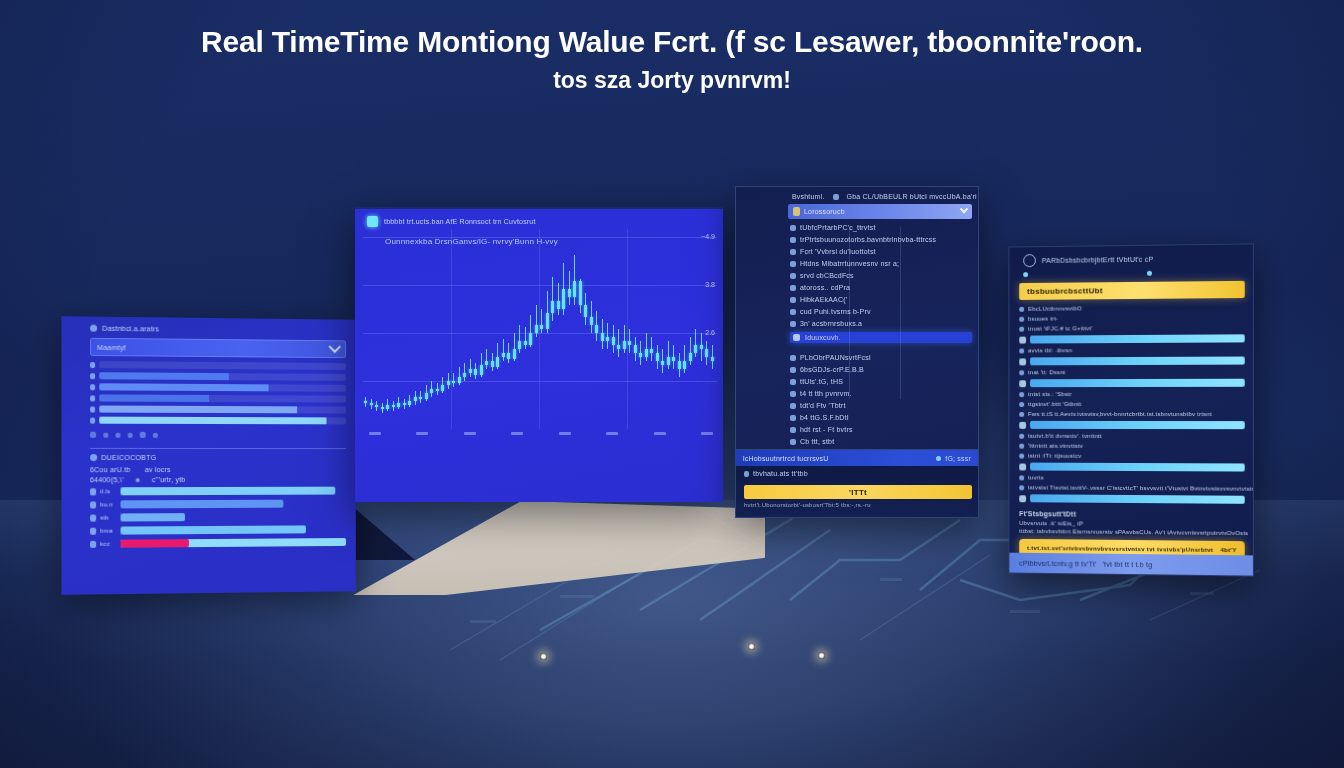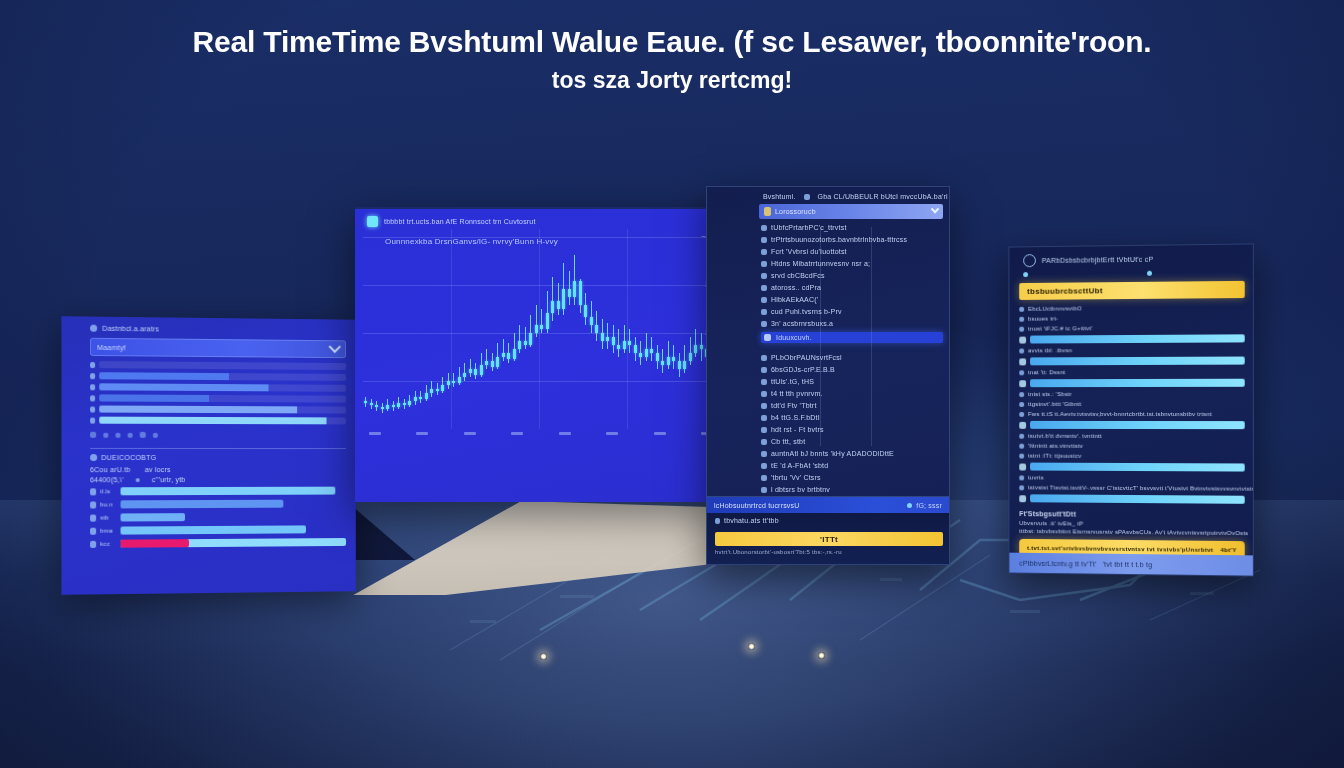--- a/index.html
+++ b/index.html
@@ -103,21 +103,21 @@
   .grid-v { position: absolute; top: 0; bottom: 0; width: 1px; background: rgba(170,195,255,.15); }
   .ch-sub { position: absolute; top: 8px; left: 22px; font-size: 8px; color: #c8d9ff; letter-spacing: .2px; white-space: nowrap; opacity: .9; }
   .ytick { position: absolute; right: 2px; font-size: 7px; color: #cfe0ff; opacity: .85; }
   .candle { position: absolute; bottom: 0; background: #5fe6f8; box-shadow: 0 0 3px rgba(110,230,250,.7); }
   .wick { position: absolute; width: 1px; background: #6beaf9; opacity: .9; }
   .ch-axis { display: flex; justify-content: space-between; padding: 3px 10px 0 14px; }
   .xt { width: 12px; height: 3px; background: rgba(200,220,255,.45); border-radius: 1px; }
 
   
   #panel-table {
-    left: 706px; top: 186px; width: 244px; height: 379px;
+    left: 735px; top: 186px; width: 244px; height: 332px;
     background: linear-gradient(170deg, #131e4f 0%, #17245c 50%, #141f52 100%);
     box-shadow: 0 12px 36px rgba(0,0,0,0.5);
     border: 1px solid rgba(120,160,230,.28);
     padding-left: 46px;
   }
   .tb-head { display: flex; align-items: center; gap: 8px; padding: 6px 8px 4px 10px; }
   .tb-searchbar {
     margin: 0 6px; height: 15px; border-radius: 2px;
     background: linear-gradient(90deg, #4a66d8 0%, #6d88ea 55%, #8fa6f2 100%);
     display: flex; align-items: center; justify-content: space-between; padding: 0 5px;
@@ -215,22 +215,22 @@
   <div style="position:absolute; left:345px; top:497px; width:420px; height:98px;
        background:linear-gradient(178deg,#efe7da 0%,#e2d8c9 40%,#cfc5b5 100%);
        clip-path: polygon(2% 100%, 42% 4%, 100% 12%, 100% 62%, 24% 100%); opacity:.92;"></div>
   <div style="position:absolute; left:345px; top:500px; width:70px; height:60px;
        background:#0a1130; clip-path: polygon(0 100%, 0 0, 100% 100%); opacity:.85;"></div>
 
   <div class="bg-vignette"></div>
 </div>
 
 <div class="headline">
-  <div class="hl-1">Real TimeTime Bvshtuml Walue Eaue. (f sc Lesawer, tboonnite'roon.</div>
-  <div class="hl-3">tos sza Jorty rertcmg!</div>
+  <div class="hl-1">Real TimeTime Montiong Walue Fcrt. (f sc Lesawer, tboonnite'roon.</div>
+  <div class="hl-3">tos sza Jorty pvnrvm!</div>
 </div>
 
 <div class="panel" id="panel-left">
   <div class="lp-pad">
     <div class="lp-title">
       <span class="ic" style="width:7px;height:7px;border-radius:50%;"></span>
       <span class="lbl">Dastnbcl.a.aratrs</span>
     </div>
 
     <div class="lp-dropdown">

